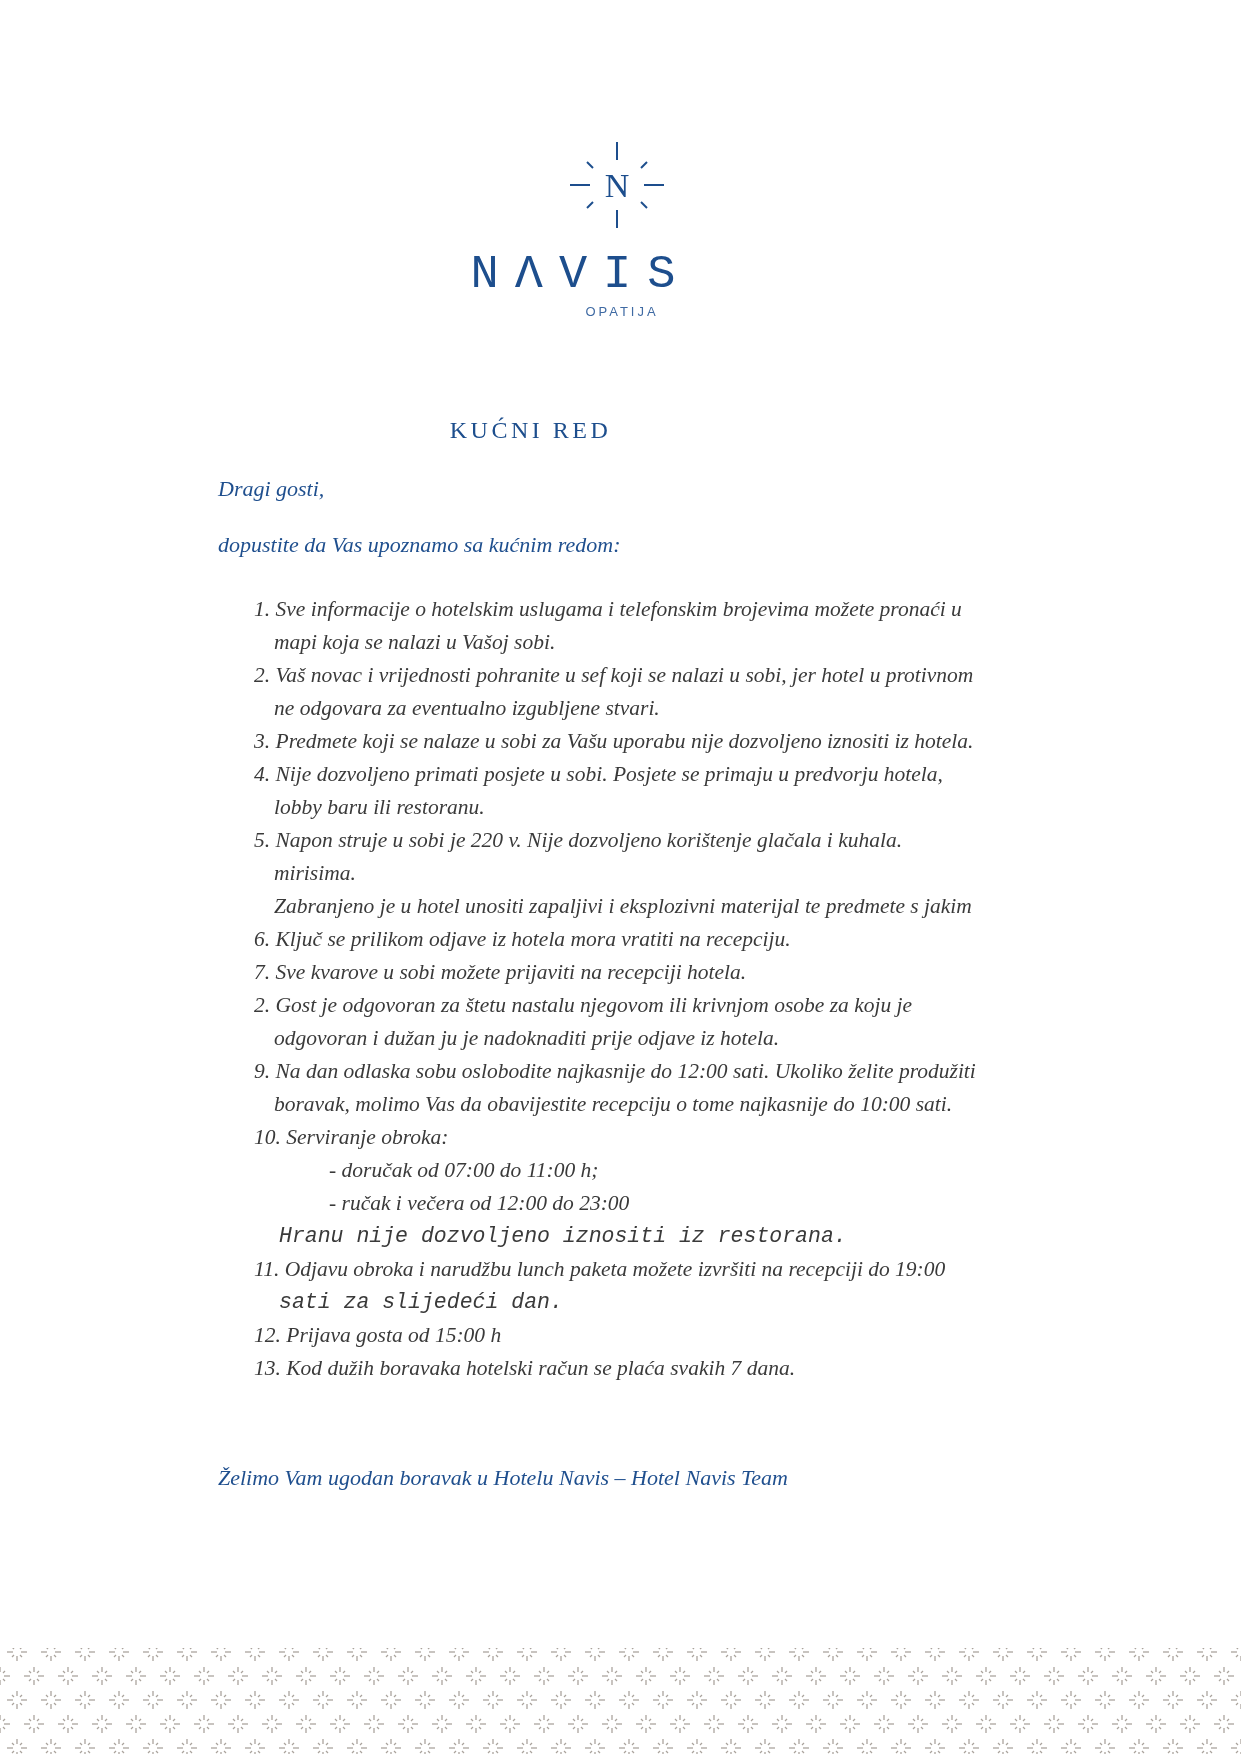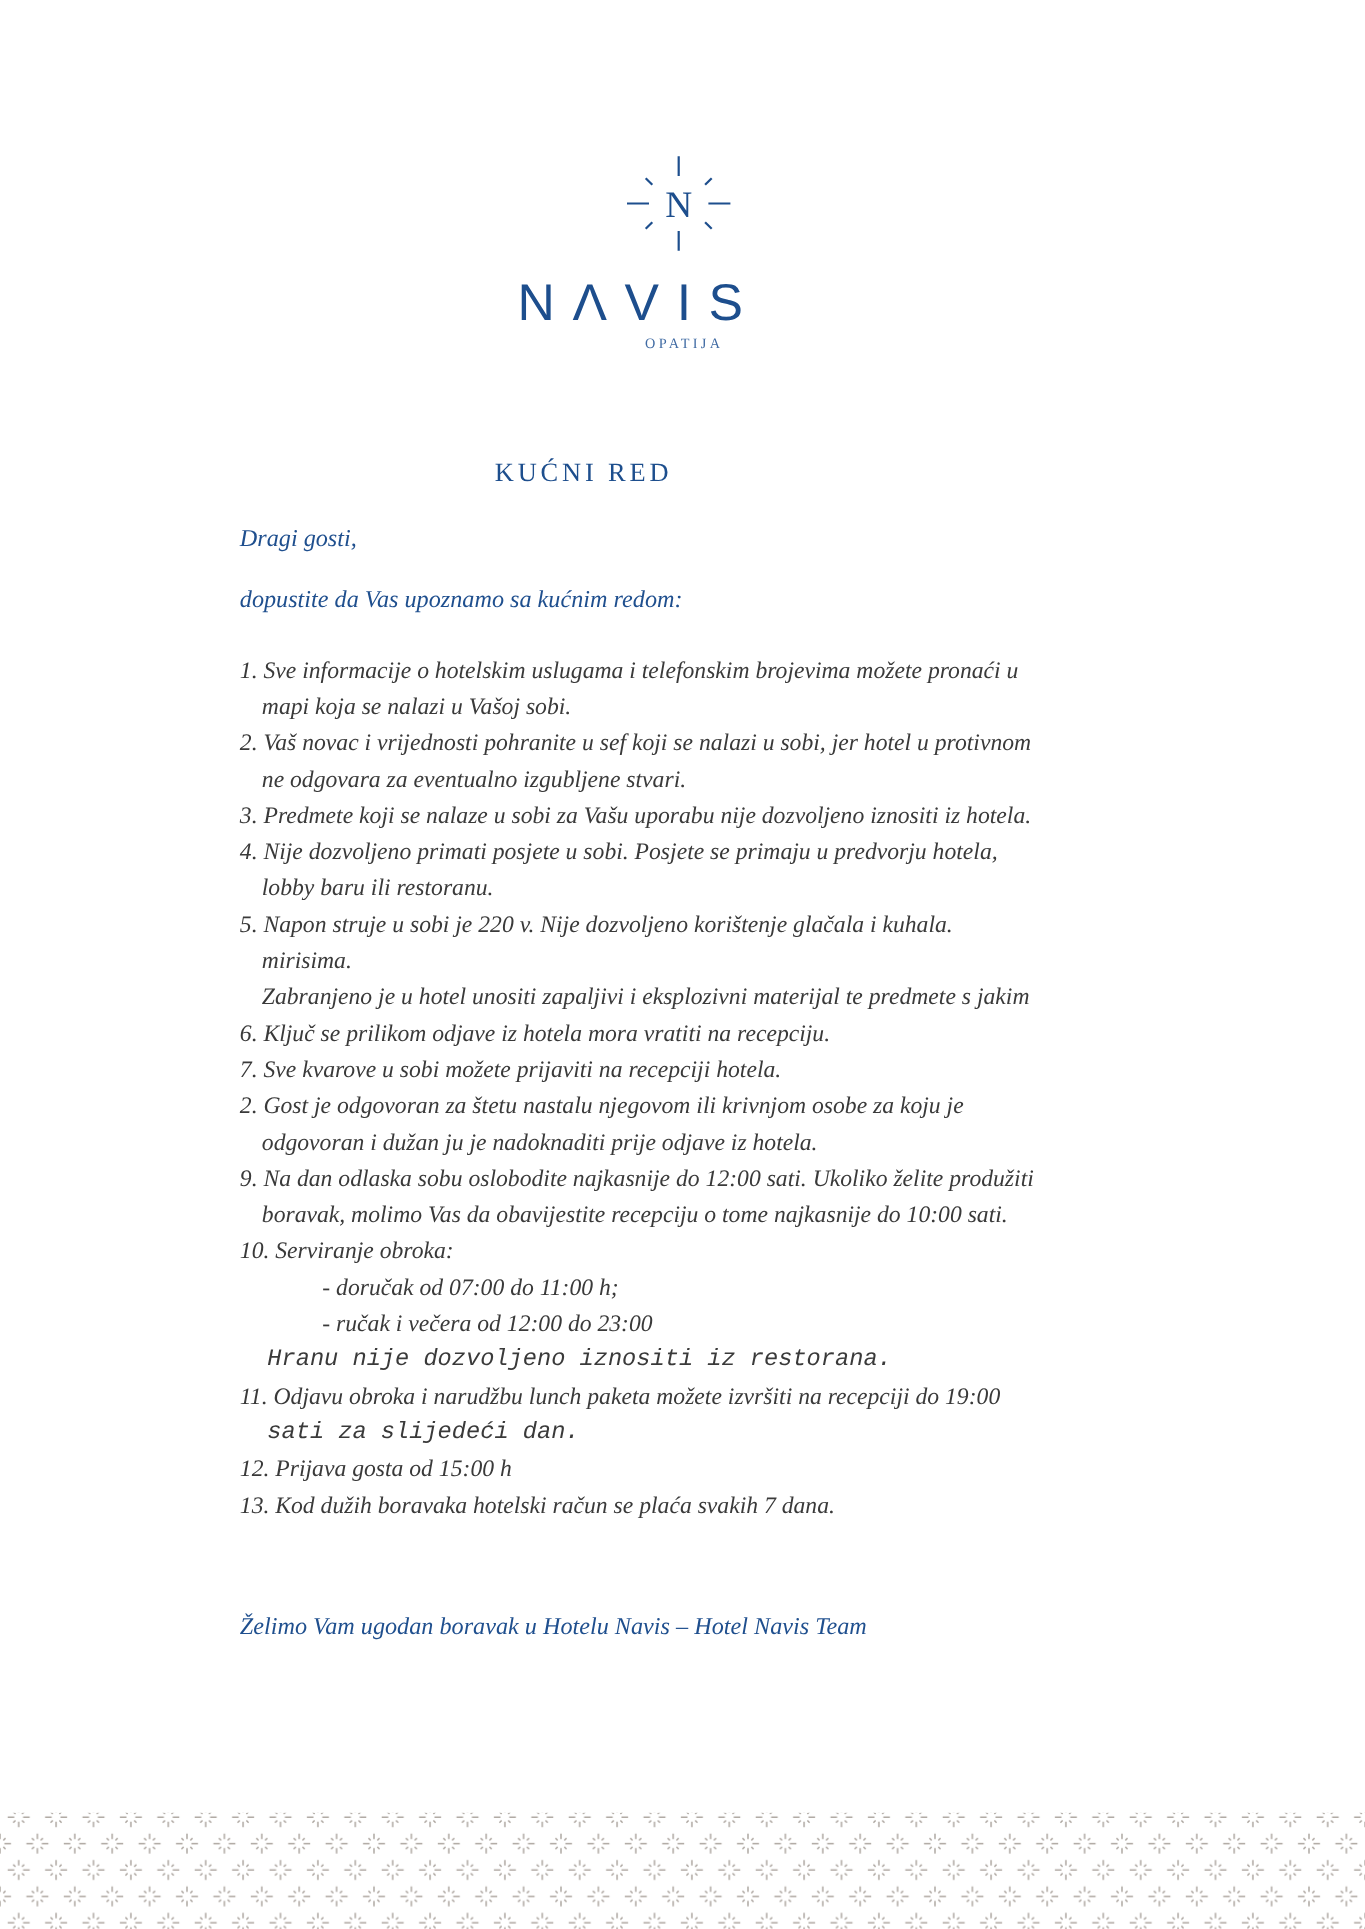--- a/index.html
+++ b/index.html
@@ -28,35 +28,35 @@
       width: 104px;
       height: 96px;
     }
     .logo-mark svg { display: block; }
     .brand-name {
       position: absolute;
       left: 0;
       width: 1146px;
       top: 250px;
       text-align: center;
-      font-family: Liberation Sans, sans-serif;
+      font-family: Liberation Mono, monospace;
       font-size: 47px;
       letter-spacing: 16px;
       color: #1d4e8d;
       line-height: 50px;
       padding-left: 16px;
       box-sizing: border-box;
     }
     .brand-sub {
       position: absolute;
       left: 0;
       width: 1241px;
       top: 304px;
       text-align: center;
-      font-family: Liberation Serif, serif;
+      font-family: Liberation Sans, sans-serif;
       font-weight: 300;
       font-size: 13px;
       letter-spacing: 3px;
       color: #3f6aa3;
       padding-left: 3px;
       box-sizing: border-box;
     }
     
     .doc-title {
       position: absolute;
@@ -95,21 +95,21 @@
       margin: 0;
       padding: 0;
       list-style: none;
       font-family: "Liberation Serif", "DejaVu Serif", serif;
       font-style: italic;
       font-size: 21.5px;
       line-height: 33px;
       color: #3a3a3a;
     }
     .rule { margin: 0; padding: 0; }
-    .rule-line { display: block; white-space: nowrap; }
+    .rule-line { display: block; white-space: nowrap; margin-left: 36px; }
     .rule-line.cont { padding-left: 20px; }
     .rule-line.sub  { padding-left: 75px; }
     .rule-line.note { padding-left: 25px; font-family: Liberation Mono, monospace; }
 
     
     .pattern-band {
       position: absolute;
       left: 0;
       top: 1640px;
       width: 1241px;

